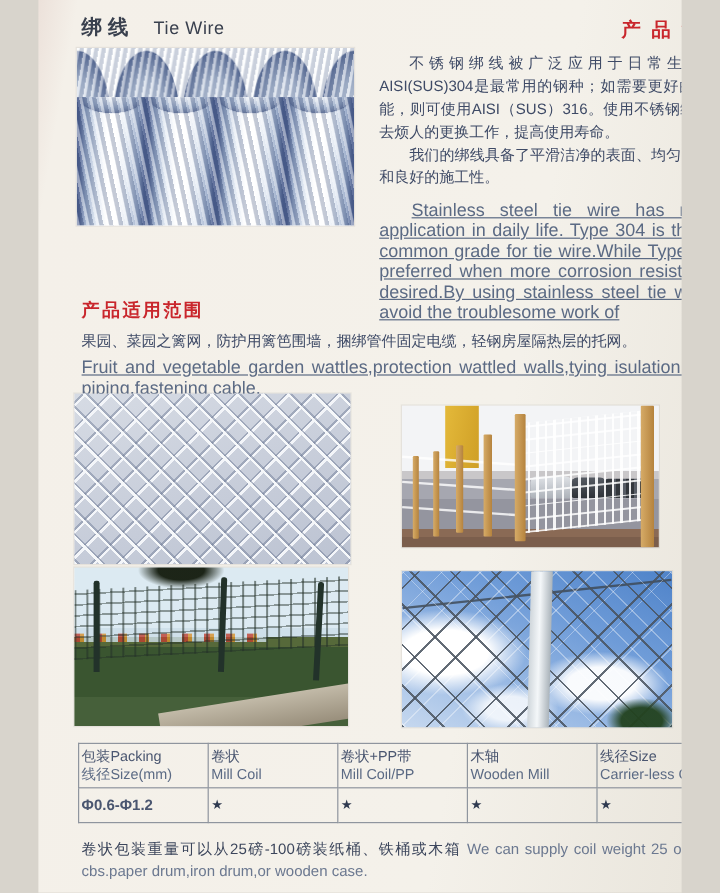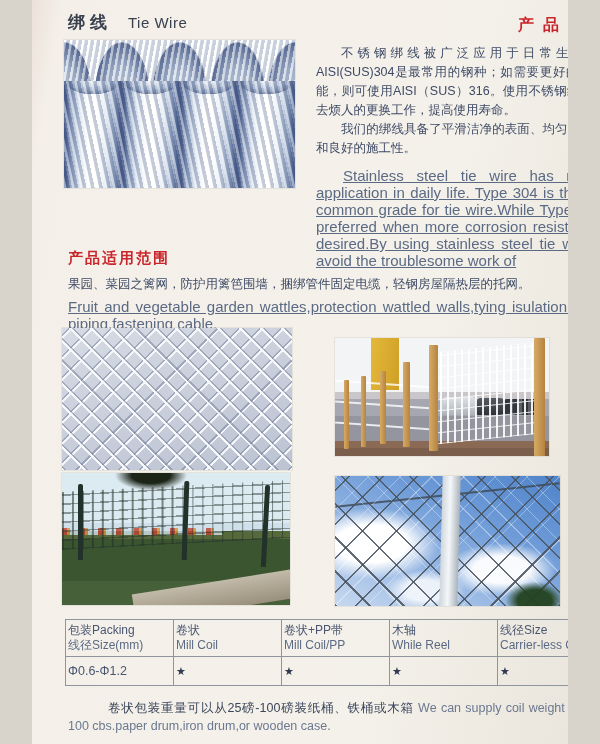--- a/index.html
+++ b/index.html
@@ -148,25 +148,25 @@
   .chainlink .clfoliage{position:absolute;right:-4%;bottom:-8%;width:34%;height:34%;
     background:radial-gradient(50% 55% at 55% 65%,rgba(34,66,30,.95) 0 45%,rgba(34,66,30,0) 78%);}
 
   
   .pack-table{left:33px;top:619px;width:541px;border-collapse:collapse;table-layout:fixed;}
   .pack-table td{
     border:1px solid #8f959e;text-align:left;vertical-align:middle;
     font-size:12px;line-height:15px;color:#4a5670;padding:3px 2px;
   }
   .pack-table .hdr .en-line{color:#5b6a84;}
-  .pack-table .datarow td{height:22px;font-size:12.5px;color:#4a5670;}
+  .pack-table .datarow td{height:22px;font-size:12.5px;color:#4a5670;font-weight:bold;}
   .star{font-size:11px;color:#2f3a50;}
 
   .footnote{left:36px;top:686px;width:554px;font-size:12.5px;line-height:18px;text-align:justify;}
-  .footnote .cn{color:#3c465c;margin-left:40px;}
+  .footnote .cn{color:#3c465c;}
   .footnote .en{color:#6b7890;}
 </style>
 </head>
 <body>
 
 <div class="page">
 
   <div class="abs page-title">
     <span class="cn">绑线</span><span class="en">Tie Wire</span>
   </div>
@@ -236,21 +236,21 @@
         <td>
           <div>卷状</div>
           <div class="en-line">Mill Coil</div>
         </td>
         <td>
           <div>卷状+PP带</div>
           <div class="en-line">Mill Coil/PP</div>
         </td>
         <td>
           <div>木轴</div>
-          <div class="en-line">While Reel</div>
+          <div class="en-line">Wooden Mill</div>
         </td>
         <td>
           <div>线径Size</div>
           <div class="en-line">Carrier-less Core</div>
         </td>
       </tr>
       <tr class="datarow">
         <td>Φ0.6-Φ1.2</td>
         <td><span class="star">★</span></td>
         <td><span class="star">★</span></td>

